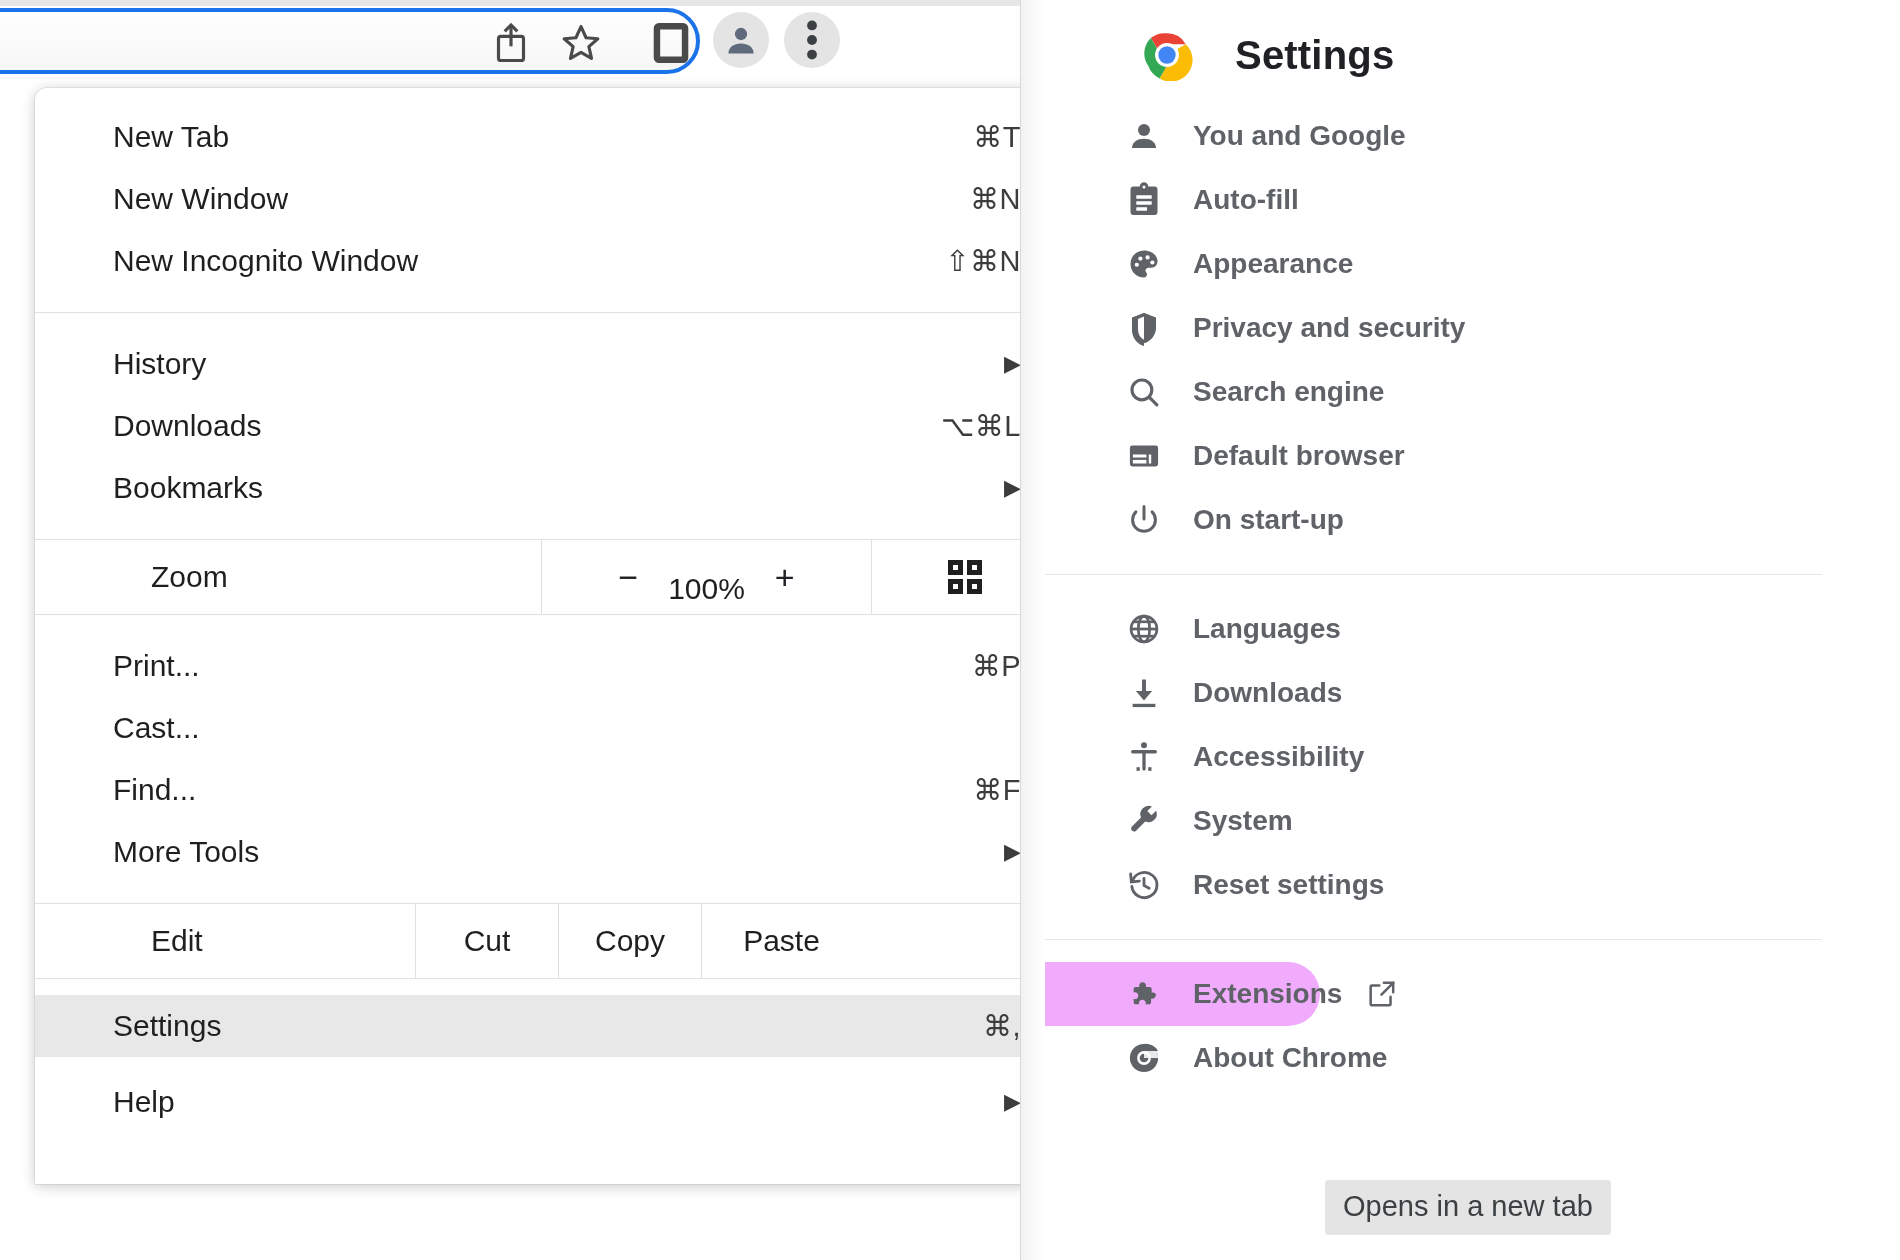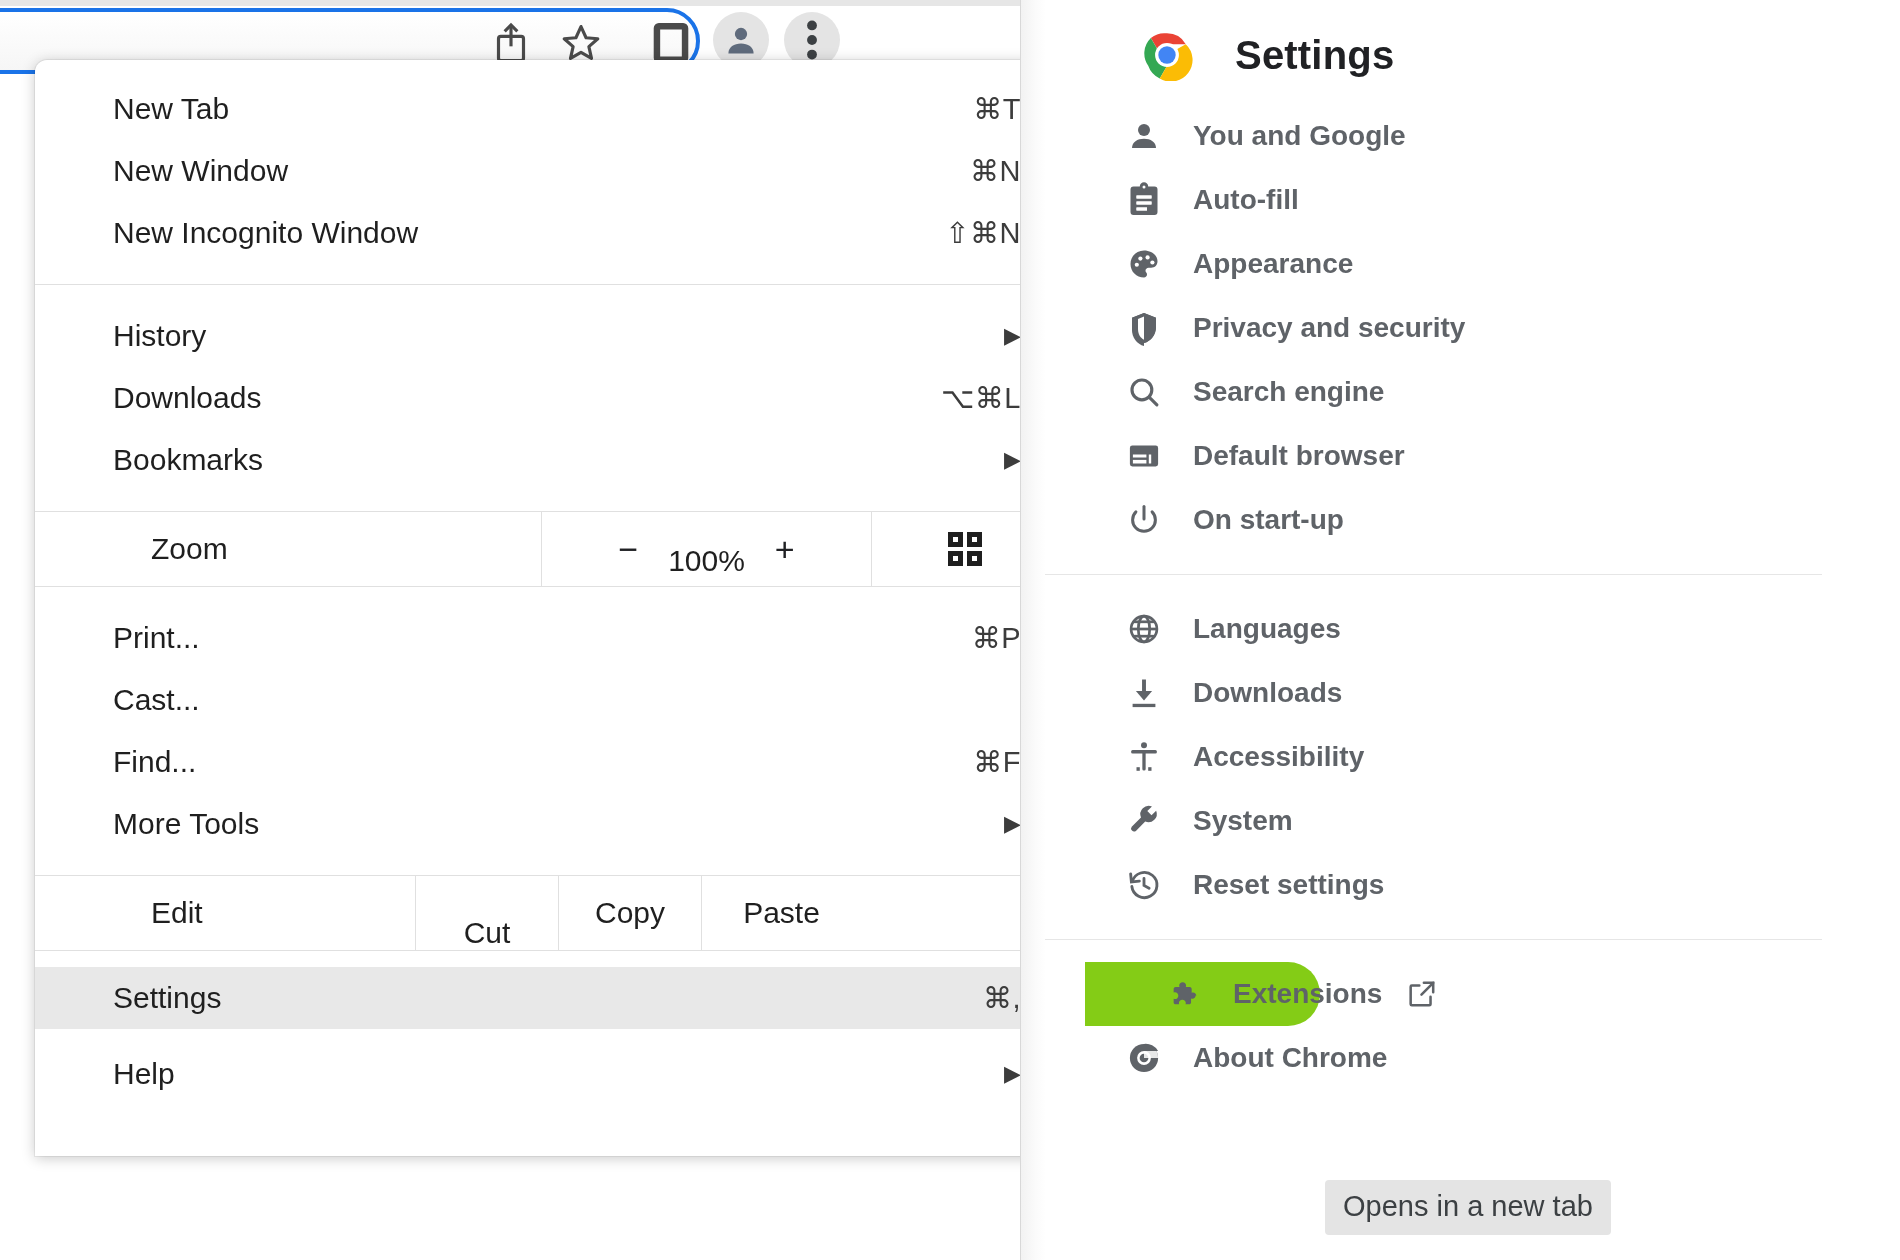--- a/index.html
+++ b/index.html
@@ -29,21 +29,21 @@
     position: absolute; display: flex; align-items: center; justify-content: center;
     color: #4a4a4a;
   }
   .tb-circle {
     position: absolute; border-radius: 50%; background: #e4e4e4;
     display: flex; align-items: center; justify-content: center;
   }
 
   
   .menu {
-    position: absolute; left: 35px; top: 60px; width: 1022px; height: 1096px;
+    position: absolute; left: 35px; top: 88px; width: 1022px; height: 1096px;
     background: #ffffff;
     border-radius: 12px 12px 0 0;
     box-shadow: 0 2px 14px rgba(0,0,0,.22), 0 0 0 1px rgba(0,0,0,.06);
     overflow: hidden;
   }
   .menu-row {
     position: relative; display: flex; align-items: center;
     height: 62px; padding: 0 36px 0 78px;
     font-size: 30px; color: #1f1f1f; white-space: nowrap;
   }
@@ -99,24 +99,23 @@
   .nav-item {
     position: relative; display: flex; align-items: center;
     height: 64px; padding-left: 78px;
     color: #5f6368; font-size: 28px; font-weight: bold;
   }
   .nav-item .nav-ico {
     width: 42px; height: 42px; margin-right: 28px;
     display: flex; align-items: center; justify-content: center; flex: none;
   }
   .nav-item.selected {
-    background: #84cc16;
+    background: #f0abfc;
     border-radius: 0 40px 40px 0;
     margin-right: 580px;
-    margin-left: 40px;
   }
   .nav-ext-icon { margin-left: 24px; display: inline-flex; }
   .nav-group-sep {
     height: 1px; background: #e6e6e6; margin: 22px 78px 22px 0;
   }
   .tooltip {
     position: absolute; left: 1325px; top: 1180px;
     background: #e4e4e4; color: #3c4043;
     font-size: 29px; padding: 10px 18px 12px 18px;
     border-radius: 4px; white-space: nowrap;
@@ -244,21 +243,21 @@
       <span class="arrow">▶</span>
     </div>
 
     <div style="height:20px"></div>
     <div class="menu-sep"></div>
 
     <div class="combo-row">
       <div class="combo-main" style="width:380px;text-align:center;">
         <span>Edit</span>
       </div>
-      <div class="combo-cell" style="width:143px;align-items:flex-end;">
+      <div class="combo-cell" style="width:143px;">
         <span>Cut</span>
       </div>
       <div class="combo-cell" style="width:143px;">
         <span>Copy</span>
       </div>
       <div class="combo-cell" style="width:160px;">
         <span>Paste</span>
       </div>
     </div>
     <div class="menu-sep"></div>

